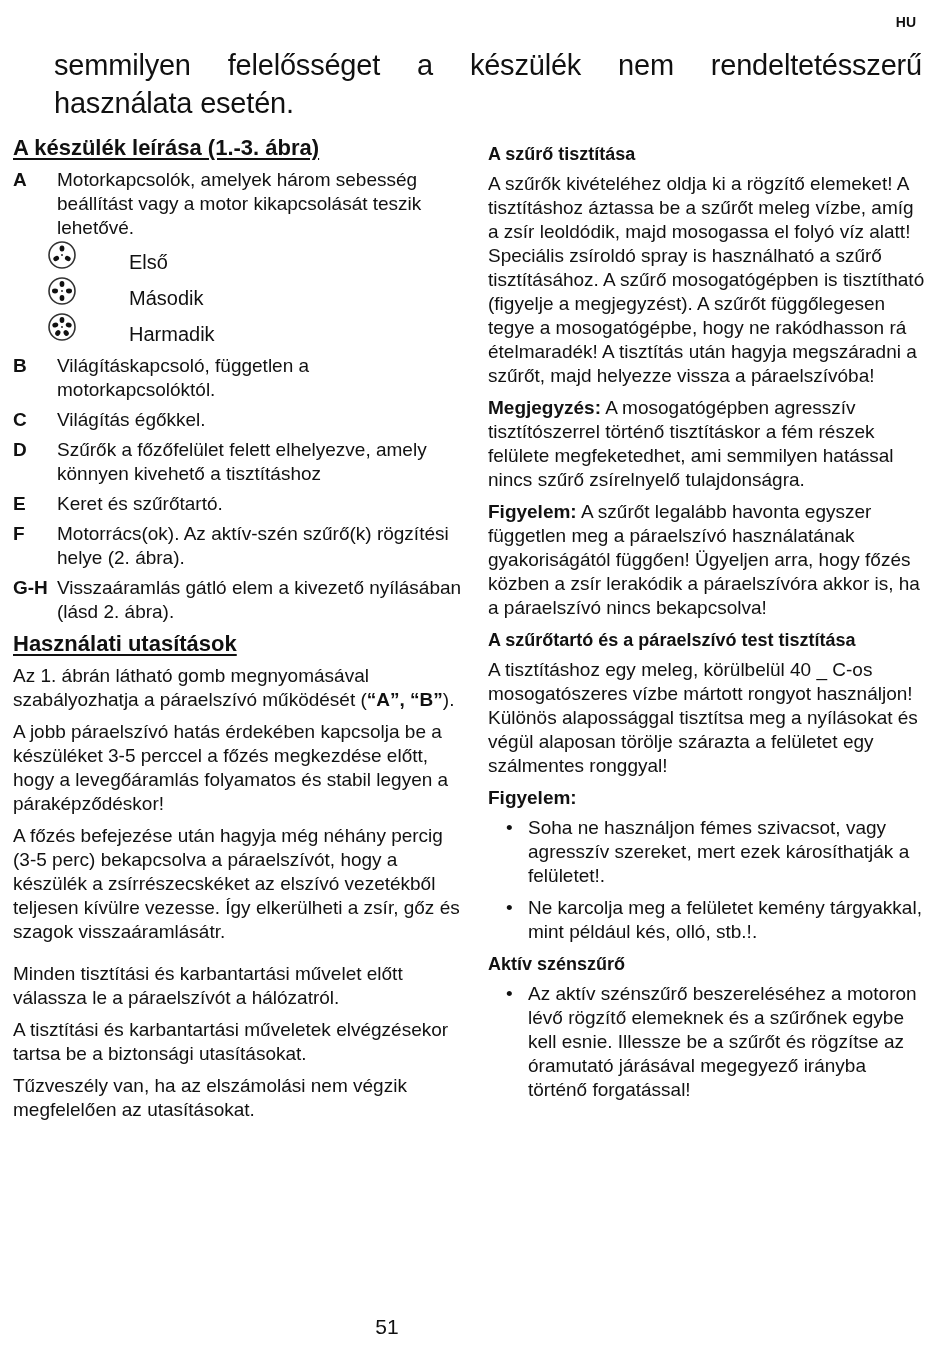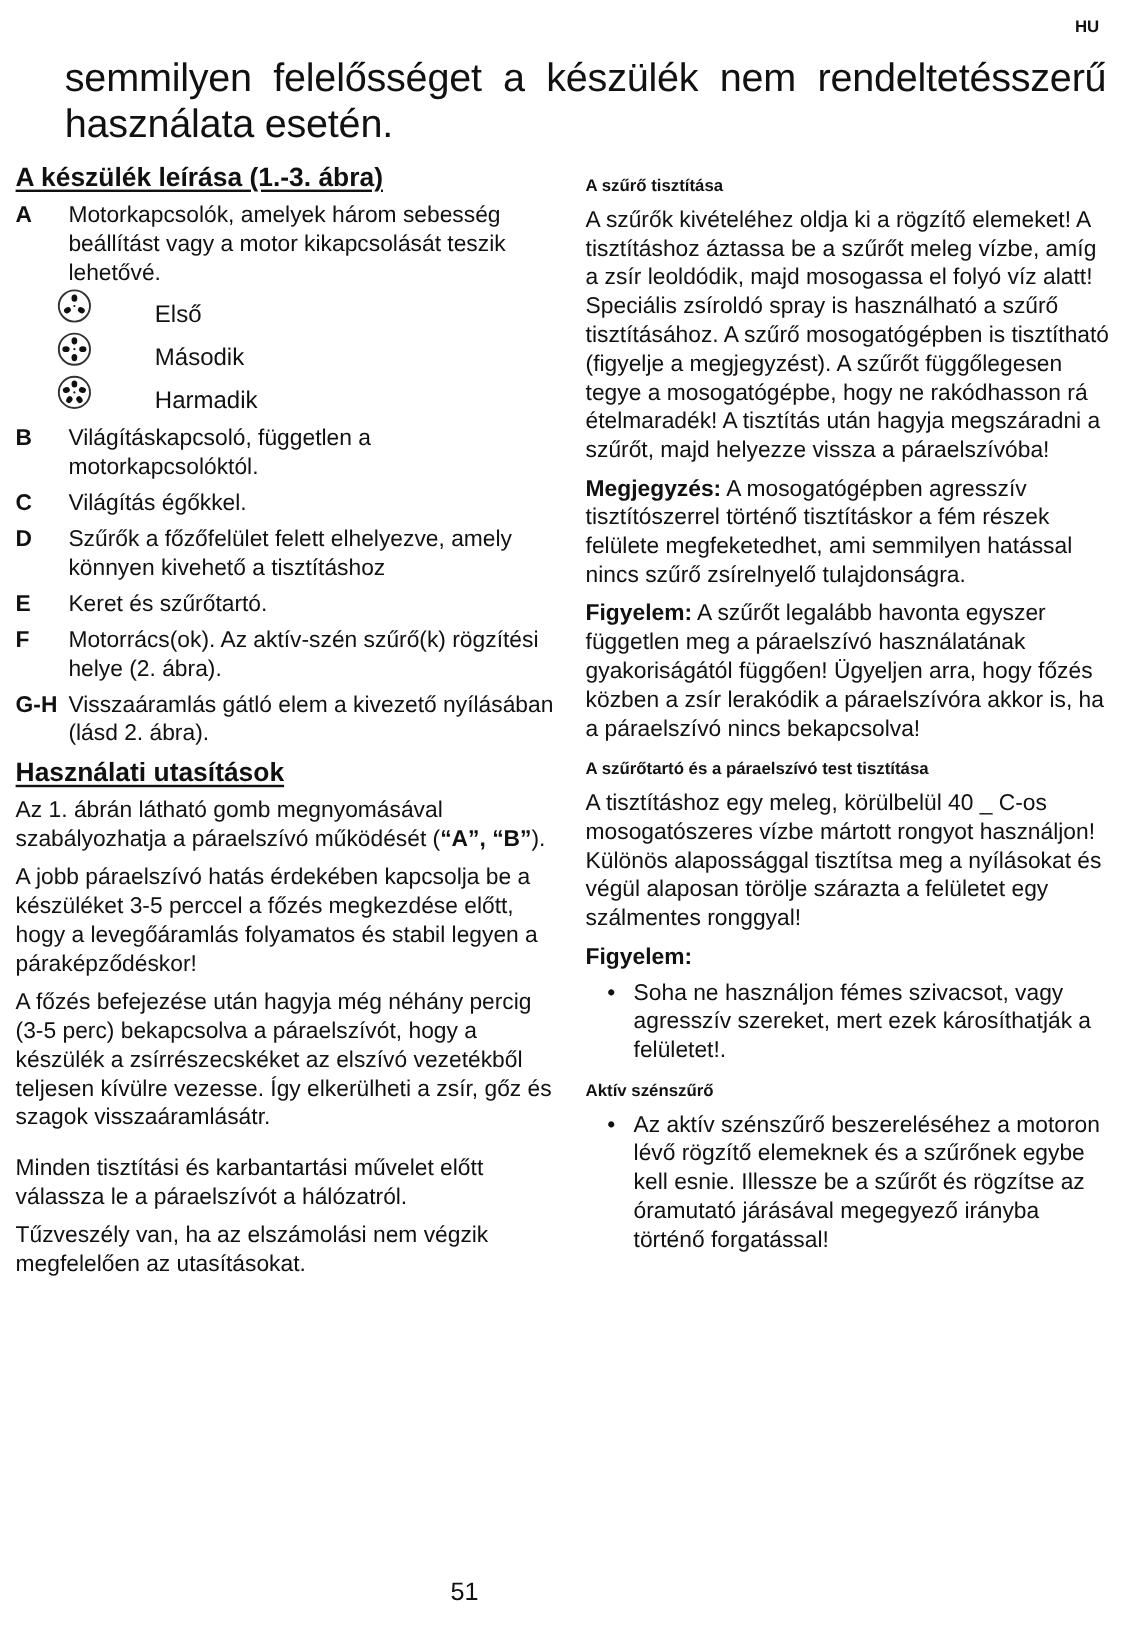--- a/index.html
+++ b/index.html
@@ -6,32 +6,32 @@
   body {
     width: 950px; height: 1364px; position: relative; overflow: hidden;
     font-family: "Liberation Sans", sans-serif; color: #111111;
   }
   .lang {
     position: absolute; top: 14px; right: 34px;
     font-family: "Liberation Sans", sans-serif; font-weight: bold; font-size: 14px;
   }
   .intro {
     position: absolute; left: 54px; top: 46px; width: 868px;
-    font-family: "Liberation Sans", sans-serif; font-size: 33px; line-height: 38px;
+    font-family: "Liberation Sans", sans-serif; font-size: 29px; line-height: 38px;
     text-align: justify; text-align-last: left; letter-spacing: -0.2px;
   }
   .intro .l1 { display: block; text-align: justify; text-align-last: justify; }
   .col { position: absolute; top: 134px; font-size: 19px; line-height: 24px; }
   .left { left: 13px; width: 450px; }
   .right { left: 488px; width: 440px; top: 142px; }
   h2.sect {
     margin: 0 0 6px 0; font-size: 22px; font-weight: bold; text-decoration: underline;
     text-underline-offset: 3px; line-height: 28px;
   }
-  h3.sub { margin: 0 0 6px 0; font-size: 14px; font-weight: bold; line-height: 24px; }
+  h3.sub { margin: 0 0 6px 0; font-size: 18px; font-weight: bold; line-height: 24px; }
   p { margin: 0 0 8px 0; }
   .item { display: flex; margin-bottom: 6px; }
   .item .key { width: 44px; flex: none; font-weight: bold; }
   .item .txt { flex: 1; }
   .speed { display: flex; align-items: flex-start; height: 36px; margin-left: 34px; }
   .speed .ico { width: 30px; height: 30px; flex: none; margin-top: -6px; }
   .speed .lbl { margin-left: 52px; margin-top: 4px; font-size: 20px; }
   ul.bul { margin: 0 0 8px 0; padding-left: 40px; list-style: none; }
   ul.bul li { position: relative; margin-bottom: 8px; }
   ul.bul li::before { content: "\2022"; position: absolute; left: -22px; }
@@ -119,38 +119,40 @@
 
   <section>
     <h2 class="sect">Használati utasítások</h2>
     <p><span>Az 1. ábrán látható gomb megnyomásával szabályozhatja a páraelszívó működését (</span><b>“A”</b><b>, </b><b>“B”</b><span>).</span></p>
     <p>A jobb páraelszívó hatás érdekében kapcsolja be a készüléket 3-5 perccel a főzés megkezdése előtt, hogy a levegőáramlás folyamatos és stabil legyen a páraképződéskor!</p>
     <p style="margin-bottom:18px;">A főzés befejezése után hagyja még néhány percig (3-5 perc) bekapcsolva a páraelszívót, hogy a készülék a zsírrészecskéket az elszívó vezetékből teljesen kívülre vezesse. Így elkerülheti a zsír, gőz és szagok visszaáramlásátr.</p>
   </section>
 
   <section>
     <p>Minden tisztítási és karbantartási művelet előtt válassza le a páraelszívót a hálózatról.</p>
+    <p>A tisztítási és karbantartási műveletek elvégzésekor tartsa be a biztonsági utasításokat.</p>
     <p>Tűzveszély van, ha az elszámolási nem végzik megfelelően az utasításokat.</p>
   </section>
 </div>
 
 <div class="col right">
   <section>
     <h3 class="sub">A szűrő tisztítása</h3>
     <p>A szűrők kivételéhez oldja ki a rögzítő elemeket! A tisztításhoz áztassa be a szűrőt meleg vízbe, amíg a zsír leoldódik, majd mosogassa el folyó víz alatt! Speciális zsíroldó spray is használható a szűrő tisztításához. A szűrő mosogatógépben is tisztítható (figyelje a megjegyzést). A szűrőt függőlegesen tegye a mosogatógépbe, hogy ne rakódhasson rá ételmaradék! A tisztítás után hagyja megszáradni a szűrőt, majd helyezze vissza a páraelszívóba!</p>
     <p><b>Megjegyzés:</b><span> A mosogatógépben agresszív tisztítószerrel történő tisztításkor a fém részek felülete megfeketedhet, ami semmilyen hatással nincs szűrő zsírelnyelő tulajdonságra.</span></p>
     <p><b>Figyelem:</b><span> A szűrőt legalább havonta egyszer független meg a páraelszívó használatának gyakoriságától függően! Ügyeljen arra, hogy főzés közben a zsír lerakódik a páraelszívóra akkor is, ha a páraelszívó nincs bekapcsolva!</span></p>
   </section>
 
   <section>
     <h3 class="sub">A szűrőtartó és a páraelszívó test tisztítása</h3>
     <p>A tisztításhoz egy meleg, körülbelül 40 _ C-os mosogatószeres vízbe mártott rongyot használjon! Különös alapossággal tisztítsa meg a nyílásokat és végül alaposan törölje szárazta a felületet egy szálmentes ronggyal!</p>
     <h3 class="sub" style="font-size:19px;">Figyelem:</h3>
     <ul class="bul">
       <li>Soha ne használjon fémes szivacsot, vagy agresszív szereket, mert ezek károsíthatják a felületet!.</li>
+      <li>Ne karcolja meg a felületet kemény tárgyakkal, mint például kés, olló, stb.!.</li>
     </ul>
   </section>
 
   <section>
     <h3 class="sub">Aktív szénszűrő</h3>
     <ul class="bul">
       <li>Az aktív szénszűrő beszereléséhez a motoron lévő rögzítő elemeknek és a szűrőnek egybe kell esnie. Illessze be a szűrőt és rögzítse az óramutató járásával megegyező irányba történő forgatással!</li>
     </ul>
   </section>
 </div>

